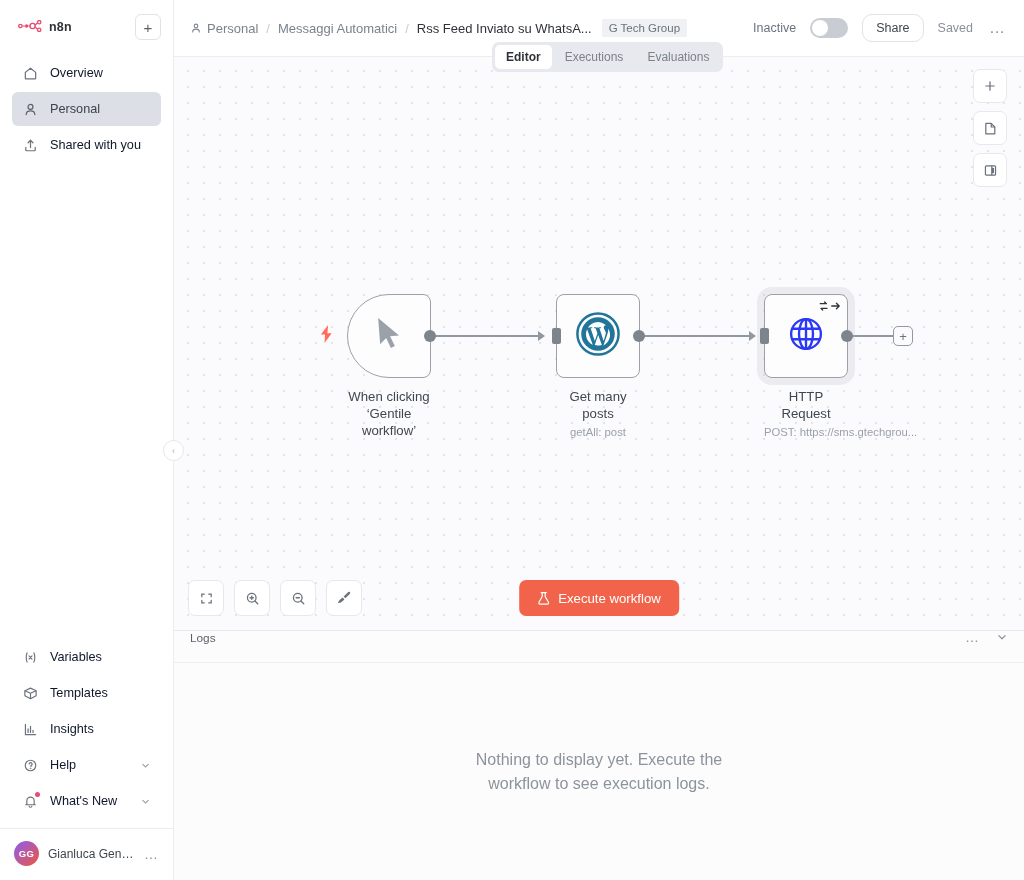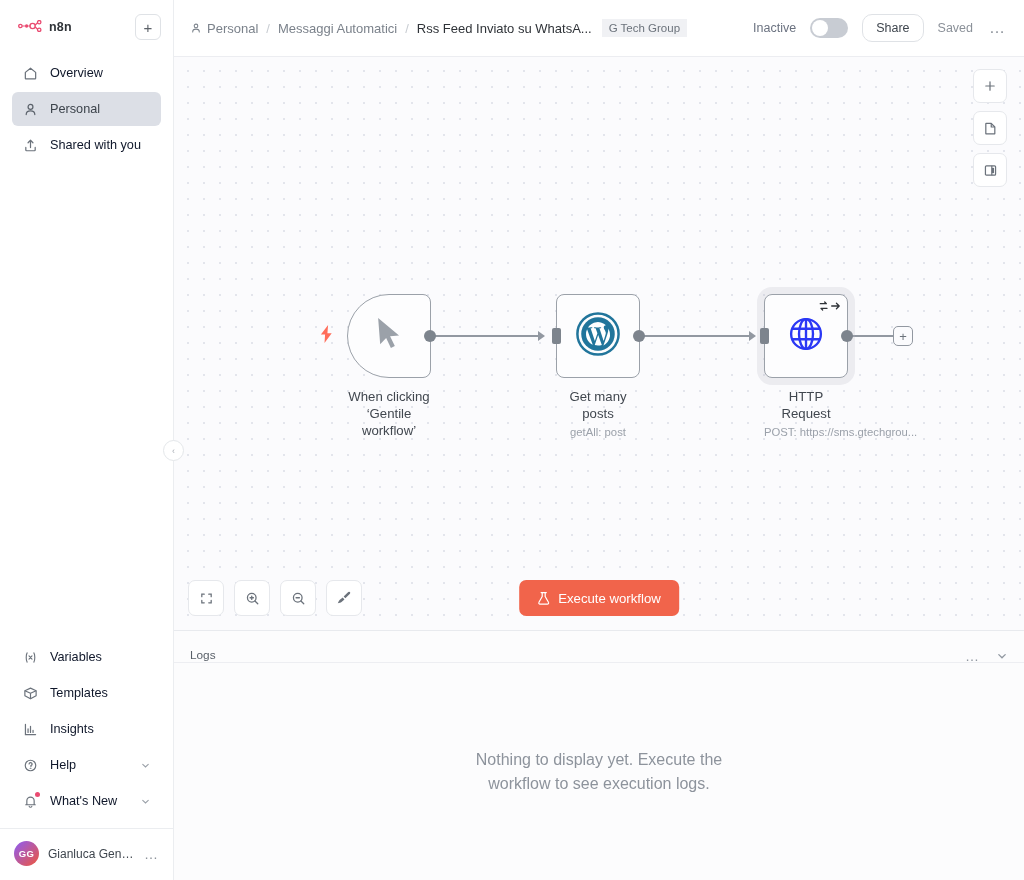--- a/index.html
+++ b/index.html
@@ -146,21 +146,21 @@
   }
   .exec-btn {
     position: absolute; left: 50%; transform: translateX(-50%); bottom: 14px; z-index: 12;
     background: #f1644b; color: #fff; border: none; border-radius: 7px;
     height: 36px; padding: 0 18px; font-size: 13.2px; cursor: pointer;
     display: flex; align-items: center; gap: 8px; font-family: "Liberation Sans", sans-serif;
   }
 
   
   .logs-panel { flex: 0 0 250px; height: 250px; background: #fcfcfd; border-top: 1px solid #e8eaee; display: flex; flex-direction: column; }
-  .logs-head { height: 32px; display: flex; align-items: flex-end; padding: 0 16px; border-bottom: 1px solid #edeef2; }
+  .logs-head { height: 32px; display: flex; align-items: flex-start; padding: 0 16px; border-bottom: 1px solid #edeef2; }
   .logs-title { font-size: 11.8px; color: #585f68; }
   .logs-head-right { margin-left: auto; display: flex; align-items: center; gap: 16px; color: #9097a0; }
   .logs-dots { font-size: 14px; letter-spacing: 1px; line-height: 8px; cursor: pointer; }
   .logs-body { flex: 1 1 auto; display: flex; align-items: center; justify-content: center; }
   .logs-empty { text-align: center; font-size: 16px; color: #8d939c; line-height: 1.45; max-width: 260px; }
 </style>
 </head>
 <body>
 
 <div id="app">
@@ -313,20 +313,25 @@
         <span class="act-label">Inactive</span>
         <div class="toggle">
           <span class="knob"></span>
         </div>
         <button class="share-btn">Share</button>
         <span class="saved-label">Saved</span>
         <span class="top-dots">…</span>
       </div>
     </header>
 
+    <div class="tabsgroup">
+      <div class="tab active">Editor</div>
+      <div class="tab">Executions</div>
+      <div class="tab">Evaluations</div>
+    </div>
 
     <div class="canvas">
 
       <div class="canvas-right-tools">
         <div class="ctool">
           <svg width="14" height="14" viewBox="0 0 16 16" fill="none" stroke="#6b727b" stroke-width="1.4" stroke-linecap="round">
               <path d="M8 3.2v9.6M3.2 8h9.6"></path>
             </svg>
         </div>
         <div class="ctool">

